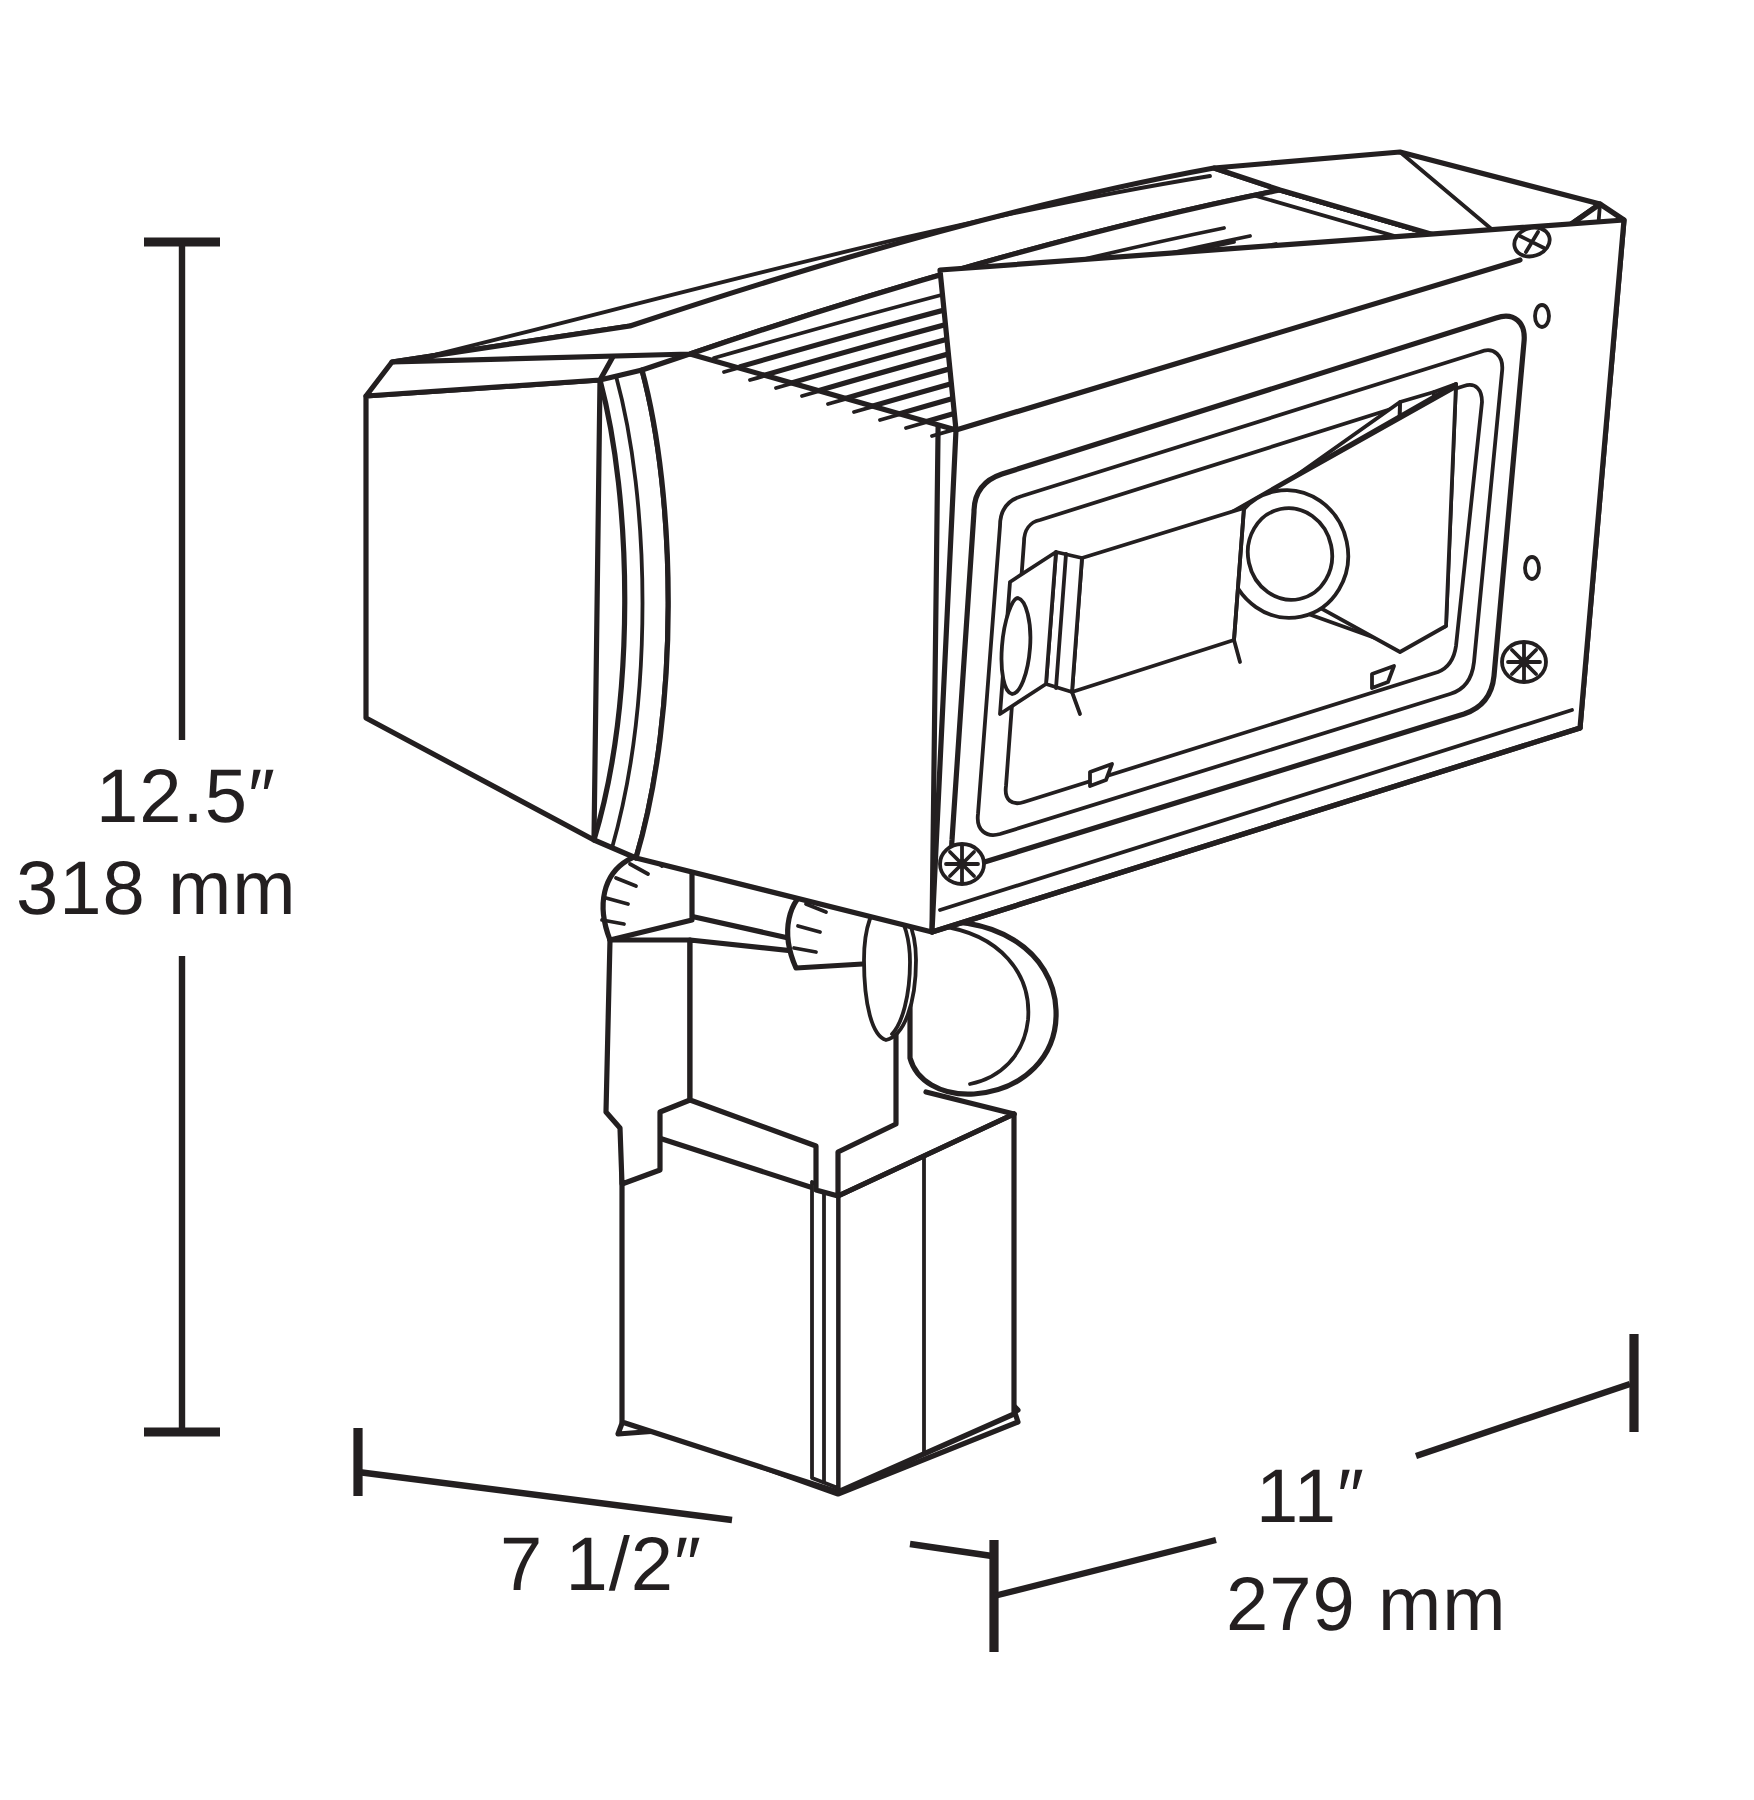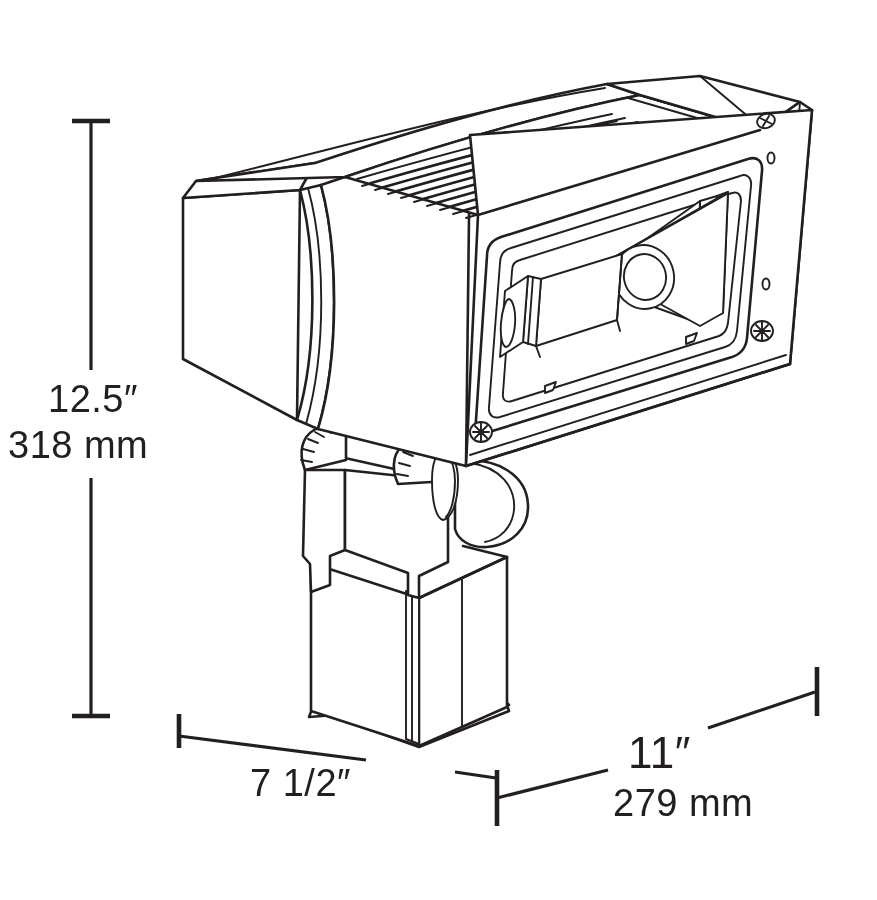--- a/index.html
+++ b/index.html
@@ -53,21 +53,21 @@
     font-size: 38px;
   }
   .dim-depth-mm {
     left: 228px;
     top: 818px;
     font-size: 38px;
   }
   .dim-width-in {
     left: 628px;
     top: 728px;
-    font-size: 44px;
+    font-size: 38px;
     text-align: center;
   }
   .dim-width-mm {
     left: 613px;
     top: 782px;
     font-size: 38px;
   }
 </style>
 </head>
 <body>

